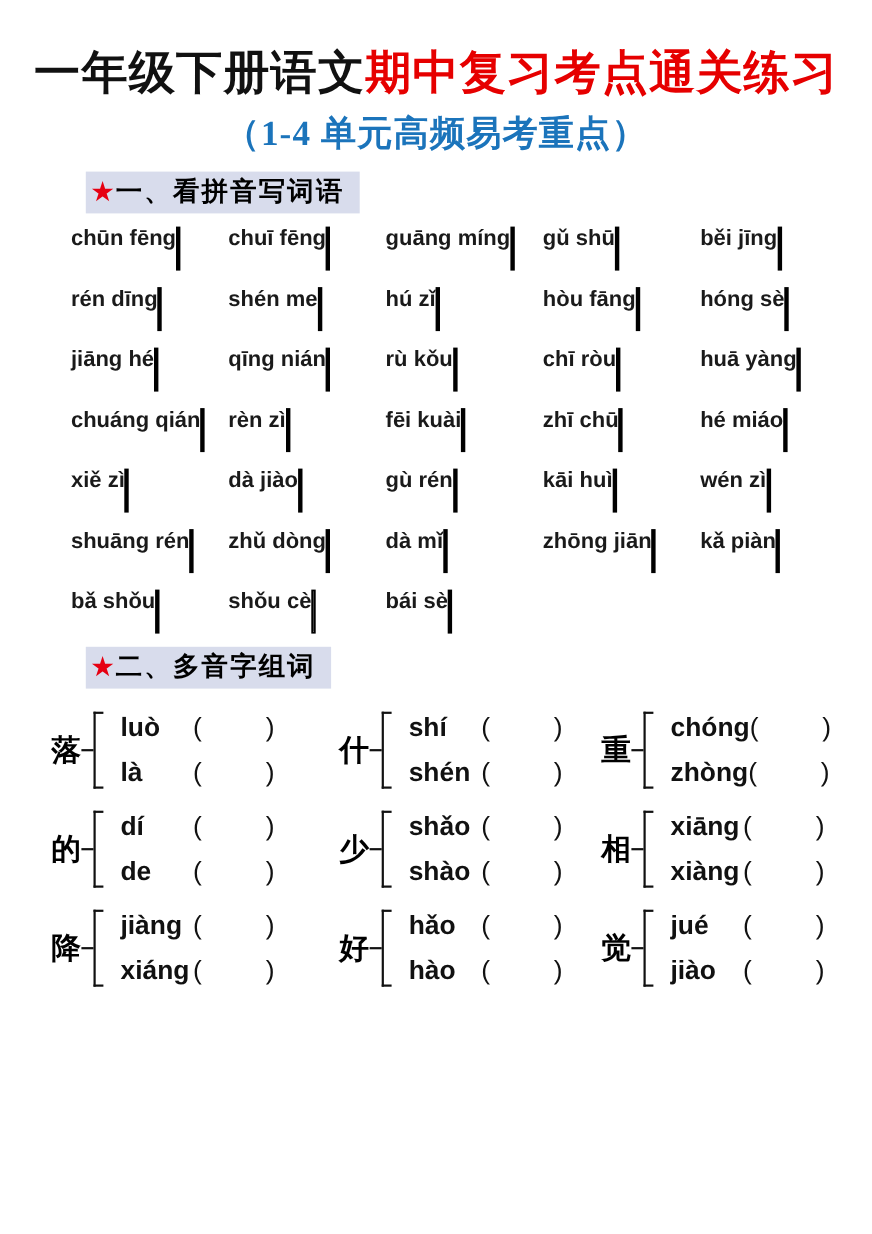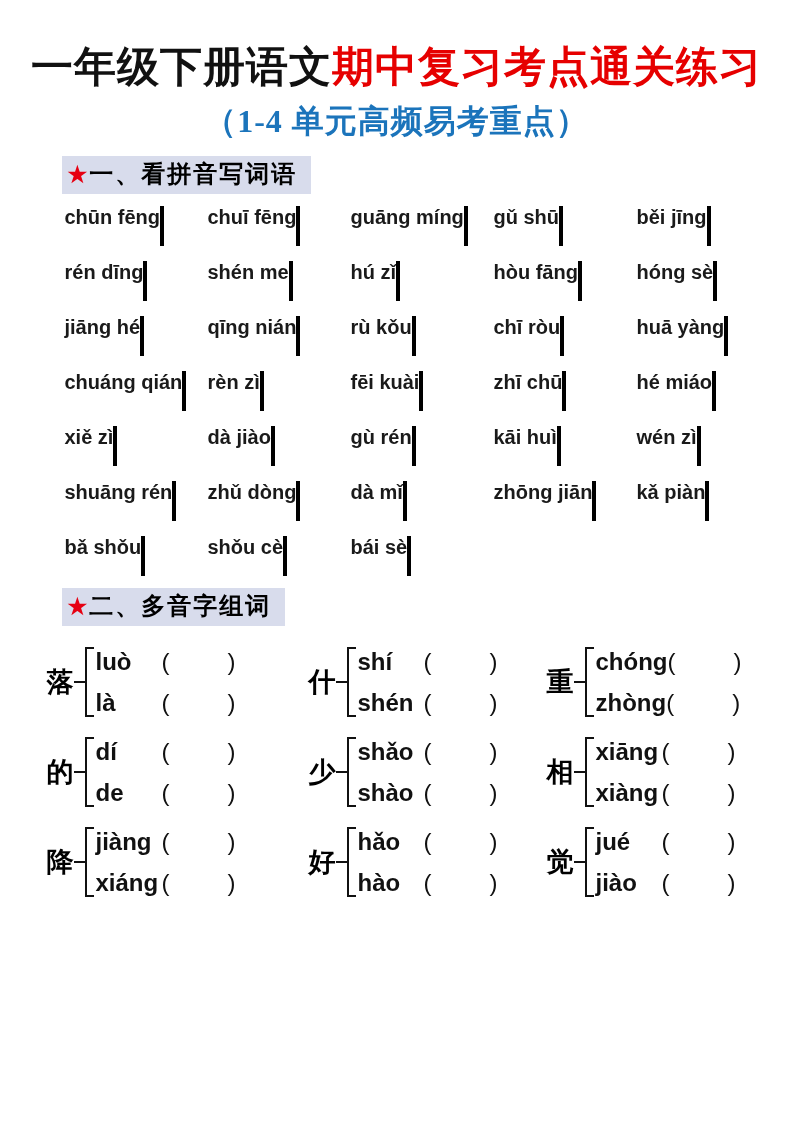--- a/index.html
+++ b/index.html
@@ -30,21 +30,21 @@
     text-align:center;
     font-family:"Liberation Serif", serif;
     font-weight:bold;
     font-size:32px;
     color:#1b74bb;
     letter-spacing:1px;
   }
   
   .sec-head {
     display:inline-block;
-    margin:12px 0 0 45px;
+    margin:12px 0 0 61px;
     background:#d8dcec;
     padding:2px 14px 4px 6px;
     font-family:"Liberation Serif", serif;
     font-weight:bold;
     font-size:24px;
     color:#000;
     letter-spacing:2px;
   }
   .sec-head .star { color:#e60012; margin-right:2px; font-size:22px; letter-spacing:0; }
   
@@ -97,21 +97,21 @@
     width:9px;
     margin:5px 0;
     border-left:2px solid #111;
     border-top:2px solid #111;
     border-bottom:2px solid #111;
   }
   .poly-readings {
     display:flex; flex-direction:column; justify-content:space-between;
     align-self:stretch;
     padding:1px 0;
-    margin-left:2px;
+    margin-left:16px;
   }
   .poly-reading {
     display:flex; align-items:center;
     font-size:24px;
     font-weight:bold;
     font-stretch:condensed;
     height:37px;
     white-space:nowrap;
   }
   .poly-reading .py { min-width:66px; }

